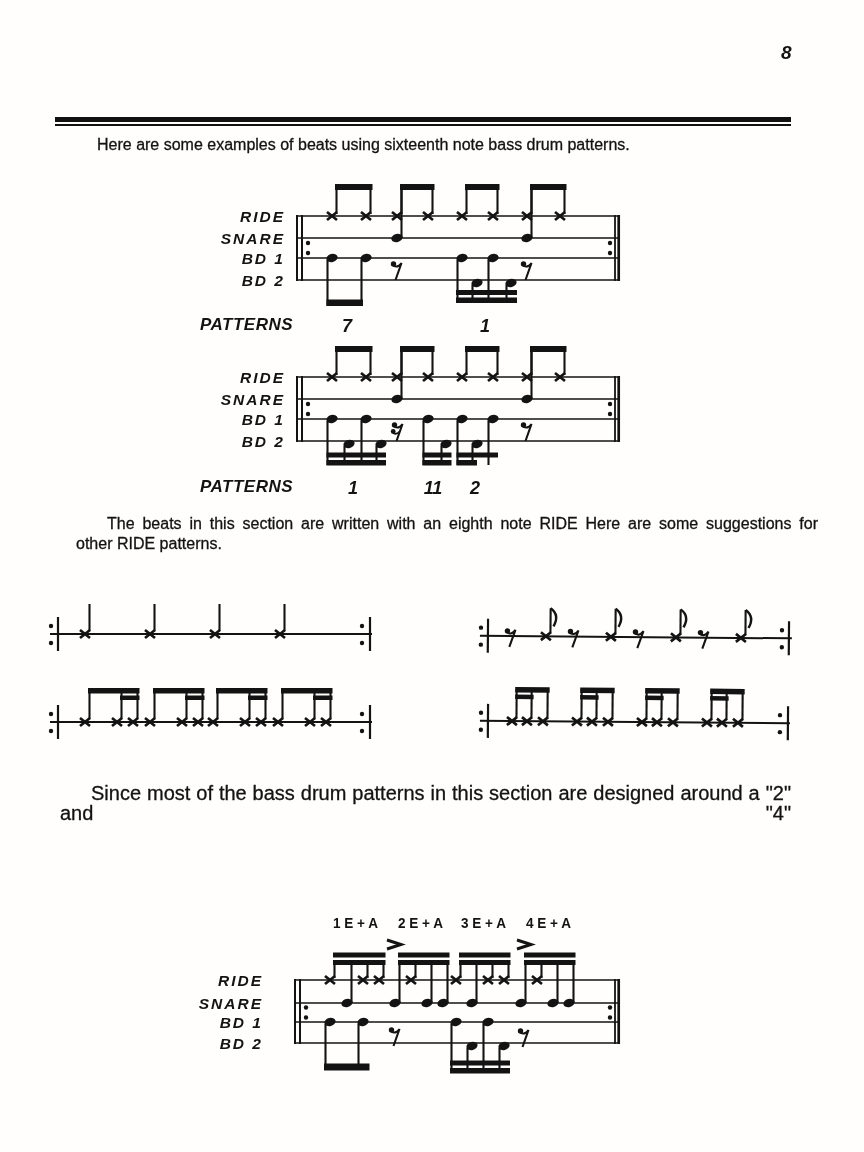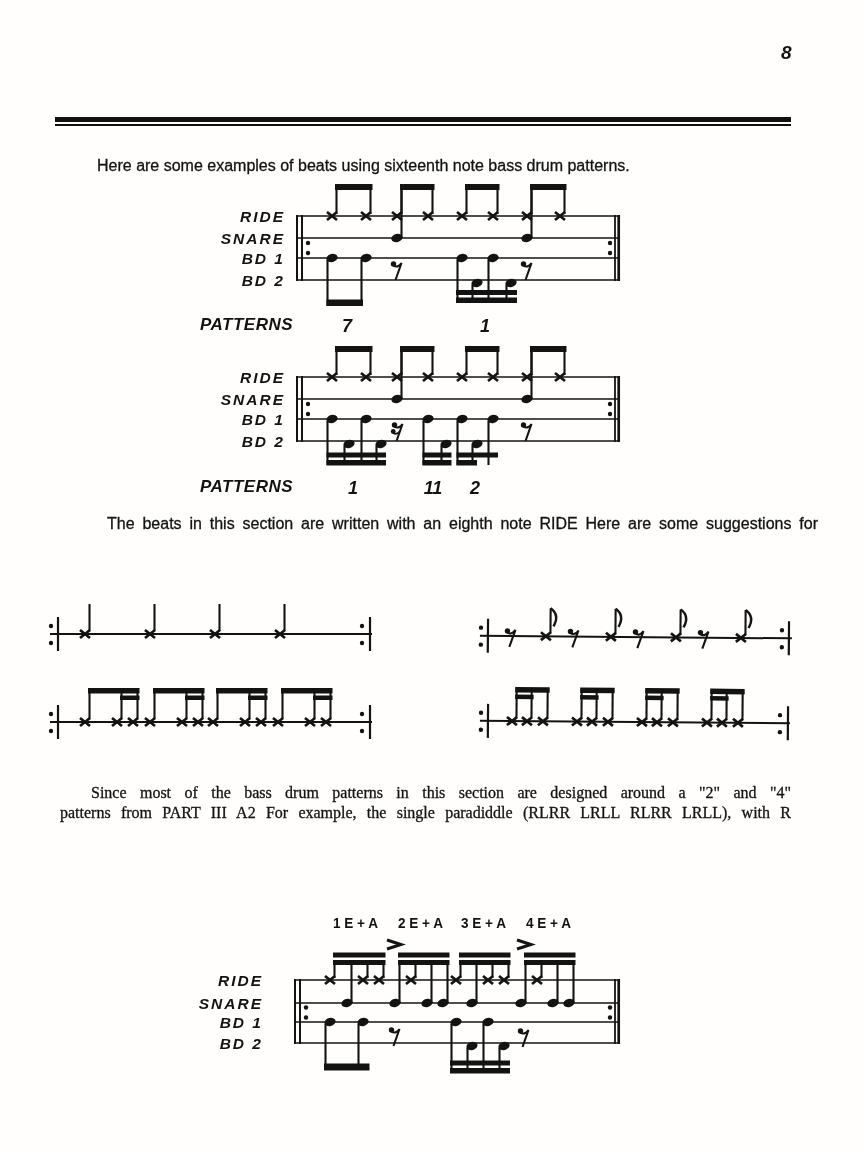--- a/index.html
+++ b/index.html
@@ -2,23 +2,23 @@
 <html><head>
 <meta charset="utf-8">
 <style>
   html,body{margin:0;padding:0;background:#ffffff;}
   .page{position:relative;width:864px;height:1152px;background:#fffefd;overflow:hidden;
         font-family:"Liberation Sans",sans-serif;color:#131313;}
   .pgno{position:absolute;left:781px;top:42px;font:italic 700 19px "Liberation Sans",sans-serif;}
   .rule{position:absolute;left:55px;top:117px;width:736px;}
   .rule .r1{height:4.5px;background:#111;}
   .rule .r2{height:2.2px;background:#111;margin-top:2.5px;}
-  .intro{position:absolute;left:97px;top:157px;font-size:16px;white-space:nowrap;}
+  .intro{position:absolute;left:97px;top:136px;font-size:16px;white-space:nowrap;}
   .middle{position:absolute;left:76px;top:514px;width:742px;font-size:16px;line-height:20px;}
-  .para{position:absolute;left:60px;top:783px;width:731px;font-size:16px;line-height:20px;font-family:Liberation Serif, serif;}
+  .para{position:absolute;left:60px;top:783px;width:731px;font-size:20px;line-height:20px;}
   .intro,.middle,.para{-webkit-text-stroke:0.3px #131313;}
   .j{text-align:justify;text-align-last:justify;}
   .ind{text-indent:31px;}
   svg{position:absolute;overflow:visible;}
   .lab{font:italic 700 15.5px "Liberation Sans",sans-serif;letter-spacing:2px;}
   .pat{font:italic 700 17px "Liberation Sans",sans-serif;letter-spacing:0.5px;}
   .num{font:italic 700 18px "Liberation Sans",sans-serif;}
   .cnt{font:700 15px "Liberation Sans",sans-serif;}
   .ink{fill:#131313;}
 </style>
@@ -177,20 +177,21 @@
         <path d="M523.5 426.5 Q527.5 429.5 531.5 424 L525.5 441" stroke="#131313" stroke-width="2.1" fill="none"></path>
       </g>
       <text x="200" y="492" class="pat ink" text-anchor="start">PATTERNS</text>
       <text x="353" y="494" class="num ink" text-anchor="middle">1</text>
       <text x="433" y="494" class="num ink" text-anchor="middle">11</text>
       <text x="475" y="494" class="num ink" text-anchor="middle">2</text>
     </svg>
 
   <div class="middle">
     <div class="j ind">The beats in this section are written with an eighth note RIDE  Here are some suggestions for</div>
+    <div>other RIDE patterns.</div>
   </div>
 
   <svg id="rideA" style="left:35px;top:588px" width="360" height="74" viewBox="35 588 360 74">
       <line x1="50" y1="634" x2="372" y2="634" stroke="#131313" stroke-width="2"></line>
       <line x1="58" y1="617" x2="58" y2="651" stroke="#131313" stroke-width="2.2"></line>
       <line x1="370" y1="617" x2="370" y2="651" stroke="#131313" stroke-width="2.2"></line>
       <circle cx="51" cy="626" r="2.2" fill="#131313"></circle>
       <circle cx="51" cy="643" r="2.2" fill="#131313"></circle>
       <circle cx="362" cy="626" r="2.2" fill="#131313"></circle>
       <circle cx="362" cy="643" r="2.2" fill="#131313"></circle>
@@ -318,21 +319,20 @@
       <path d="M702 718L712 726M702 726L712 718" stroke="#131313" stroke-width="2.7" fill="none"></path>
       <line x1="711.5" y1="719" x2="711.5" y2="690" stroke="#131313" stroke-width="2.1"></line>
       <path d="M717 718L727 726M717 726L727 718" stroke="#131313" stroke-width="2.7" fill="none"></path>
       <line x1="726.5" y1="719" x2="726.5" y2="690" stroke="#131313" stroke-width="2.1"></line>
       <path d="M733 718L743 726M733 726L743 718" stroke="#131313" stroke-width="2.7" fill="none"></path>
       <line x1="742.5" y1="719" x2="742.5" y2="690" stroke="#131313" stroke-width="2.1"></line>
     </svg>
 
   <div class="para">
     <div class="j ind">Since most of the bass drum patterns in this section are designed around a "2" and "4"</div>
-    <div class="j">patterns from PART III A2  For example, the single paradiddle (RLRR LRLL RLRR LRLL), with R</div>
   </div>
 
   <svg id="stave3" style="left:180px;top:902px" width="465" height="200" viewBox="180 902 465 200">
       <line x1="294" y1="980" x2="620" y2="980" stroke="#131313" stroke-width="1.6"></line>
       <line x1="294" y1="1003" x2="620" y2="1003" stroke="#131313" stroke-width="1.6"></line>
       <line x1="294" y1="1022" x2="620" y2="1022" stroke="#131313" stroke-width="1.6"></line>
       <line x1="294" y1="1043" x2="620" y2="1043" stroke="#131313" stroke-width="1.6"></line>
       <line x1="295" y1="979" x2="295" y2="1044" stroke="#131313" stroke-width="2"></line>
       <line x1="300" y1="979" x2="300" y2="1044" stroke="#131313" stroke-width="2"></line>
       <line x1="615" y1="979" x2="615" y2="1044" stroke="#131313" stroke-width="1.8"></line>

